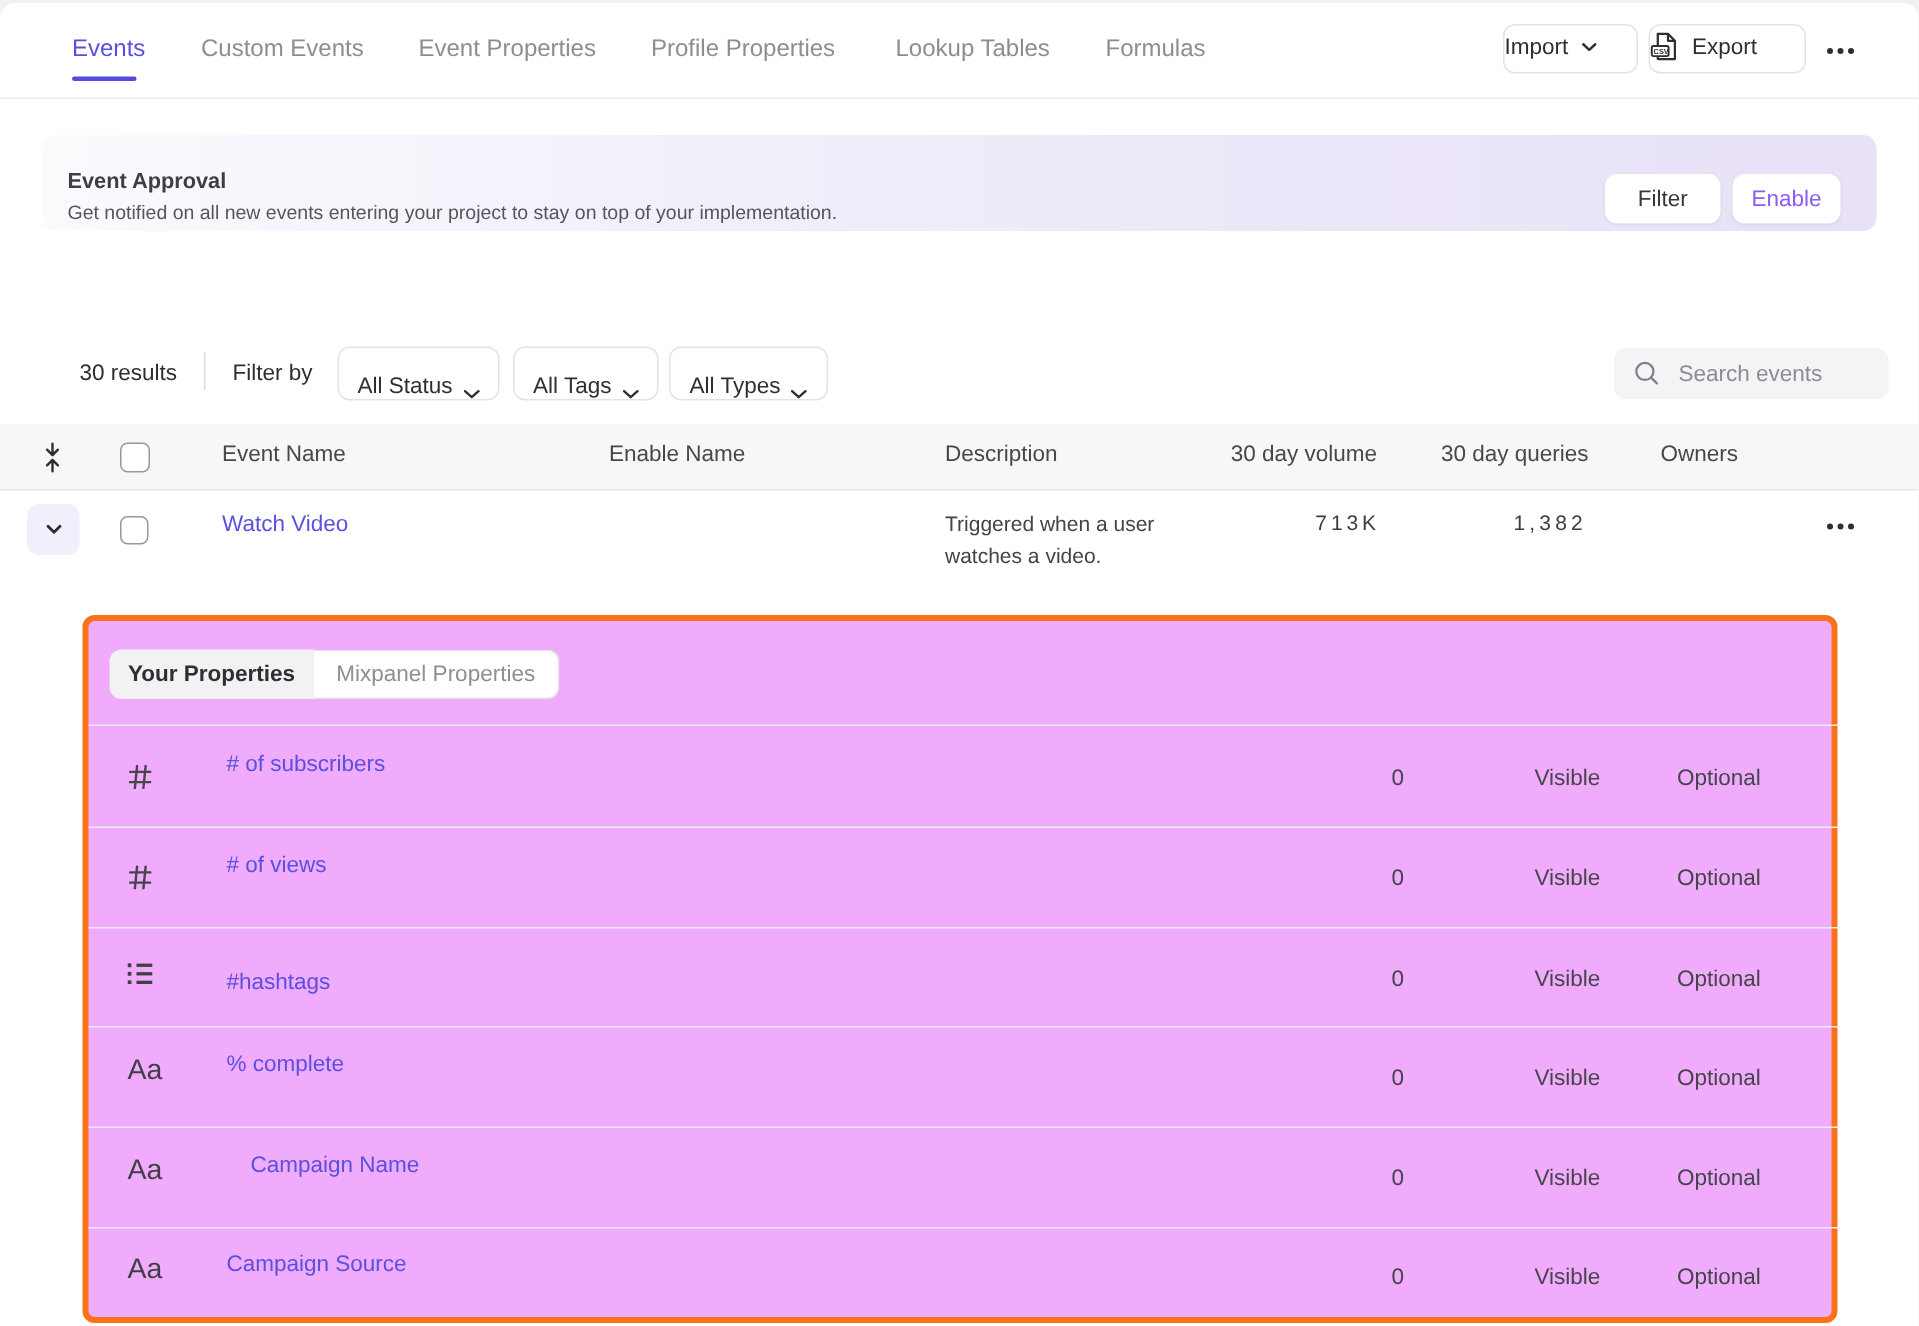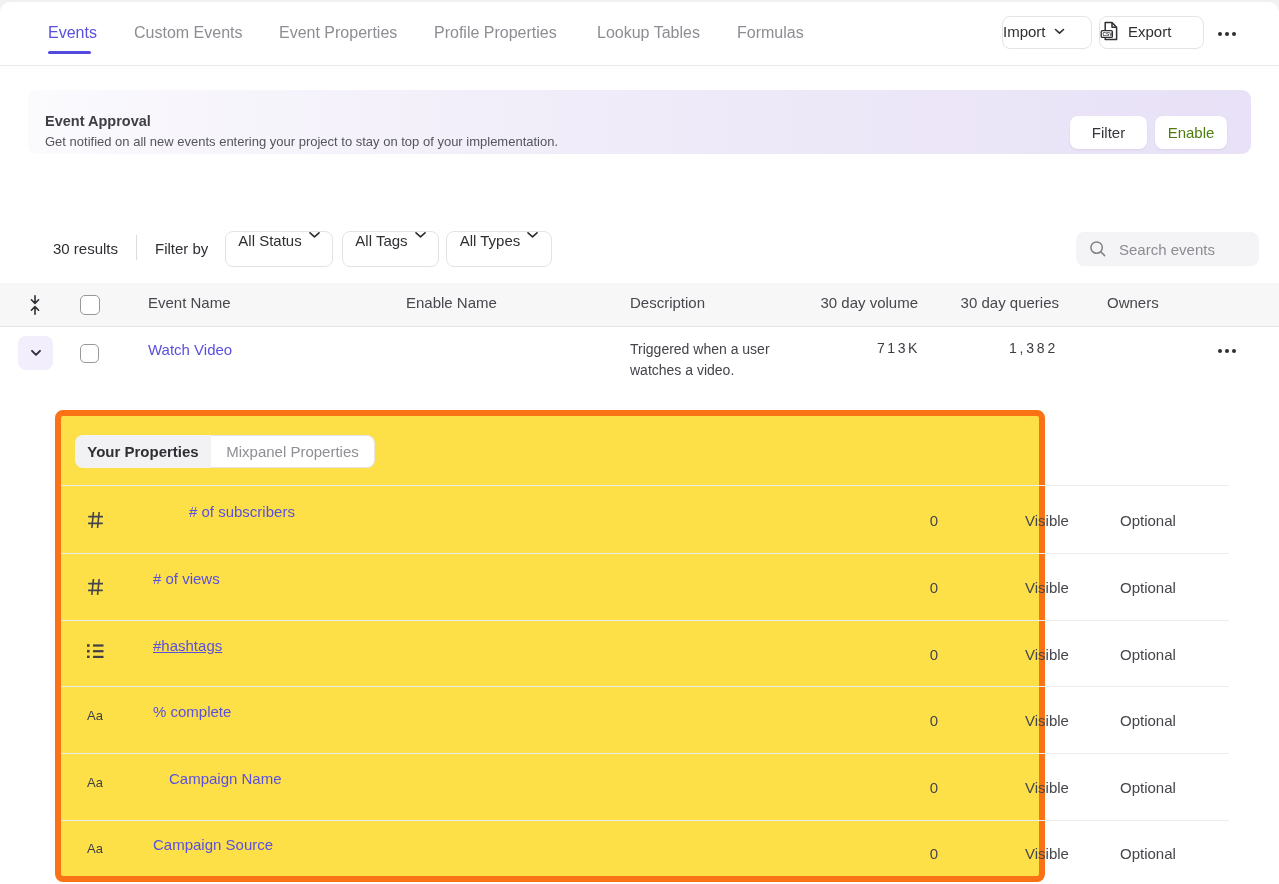--- a/index.html
+++ b/index.html
@@ -1,30 +1,30 @@
 <!DOCTYPE html>
 <html><head>
 <meta charset="utf-8">
 <style>
   * { margin:0; padding:0; box-sizing:border-box; }
   html,body { width:1279px; height:884px; background:#f1f1f2; font-family:"Liberation Sans",sans-serif; overflow:hidden; }
   .abs { position:absolute; }
   .card { position:absolute; top:2px; left:0; width:1279px; height:882px; background:#ffffff; border-radius:10px 10px 0 0; overflow:hidden; }
   .tab { position:absolute; top:22px; font-size:16px; font-weight:500; color:#8d8d93; white-space:nowrap; }
   .btn { position:absolute; display:flex; align-items:center; justify-content:flex-start; padding-bottom:3px; background:#fff; border:1px solid #e4e4e7; border-radius:8px; font-size:15px; font-weight:500; color:#2f2f33; }
-  .drop { position:absolute; display:flex; align-items:flex-start; justify-content:center; gap:7px; background:#fff; border:1px solid #e3e3e6; border-radius:8px; font-size:15px; font-weight:500; color:#2f2f33; }
+  .drop { position:absolute; display:flex; align-items:flex-end; justify-content:center; gap:7px; background:#fff; border:1px solid #e3e3e6; border-radius:8px; font-size:15px; font-weight:500; color:#2f2f33; }
   .chk { position:absolute; width:19.5px; height:19.5px; border:1.5px solid #97979c; border-radius:5px; background:#fff; }
   .hdrlbl { position:absolute; top:293px; font-size:15px; color:#47474d; line-height:15px; white-space:nowrap; }
   .dots { position:absolute; display:flex; gap:2.9px; align-items:center; }
   .dots i { width:4.2px; height:4.2px; border-radius:50%; background:#2f2f33; }
   .propname { position:absolute; font-size:15px; color:#5a50e0; line-height:15px; white-space:nowrap; }
   .propval { position:absolute; font-size:15px; color:#45454b; line-height:15px; }
   .rowdiv { position:absolute; left:0; width:1168px; height:1px; background:#ececee; }
   .hashicn { position:absolute; }
-  .aa { position:absolute; font-size:13px; font-weight:500; line-height:16.5px; color:#3f3f46;text-align:center; }
+  .aa { position:absolute; font-size:19px; font-weight:500; line-height:16.5px; color:#3f3f46;text-align:center; }
 </style>
 </head>
 <body>
 <div class="card">
 
   <div class="tab" style="left:48px; color:#5a50e0;">Events</div>
   <div class="tab" style="left:134px;">Custom Events</div>
   <div class="tab" style="left:279px;">Event Properties</div>
   <div class="tab" style="left:434px;">Profile Properties</div>
   <div class="tab" style="left:597px;">Lookup Tables</div>
@@ -48,21 +48,21 @@
   <div class="dots" style="left:1218px; top:29.5px;">
       <i></i>
       <i></i>
       <i></i>
     </div>
 
   <div class="abs" style="left:28px; top:88px; width:1223px; height:64px; border-radius:9px; background:linear-gradient(90deg,#fbfafd 0%, #f0ecf9 45%, #e8e1f7 100%);">
     <div class="abs" style="left:17px; top:22.5px; font-size:14.5px; font-weight:bold; color:#3e3e44;">Event Approval</div>
     <div class="abs" style="left:17px; top:44px; font-size:13px; color:#55555c;">Get notified on all new events entering your project to stay on top of your implementation.</div>
     <div class="abs" style="left:1042px; top:26px; width:77px; height:33px; background:#fff; border-radius:8px; box-shadow:0 1px 2px rgba(40,30,80,0.08); display:flex; align-items:center; justify-content:center; font-size:15px; font-weight:500; color:#36363c;">Filter</div>
-    <div class="abs" style="left:1127px; top:26px; width:72px; height:33px; background:#fff; border-radius:8px; box-shadow:0 1px 2px rgba(40,30,80,0.08); display:flex; align-items:center; justify-content:center; font-size:15px; font-weight:500; color:#4d7c0f;">Enable</div>
+    <div class="abs" style="left:1127px; top:26px; width:72px; height:33px; background:#fff; border-radius:8px; box-shadow:0 1px 2px rgba(40,30,80,0.08); display:flex; align-items:center; justify-content:center; font-size:15px; font-weight:500; color:#8b5cf6;">Enable</div>
   </div>
 
   <div class="abs" style="left:53px; top:238px; font-size:15px; font-weight:500; color:#2e2e33;">30 results</div>
   <div class="abs" style="left:136px; top:233px; width:1px; height:25px; background:#dcdcdf;"></div>
   <div class="abs" style="left:155px; top:238px; font-size:15px; font-weight:500; color:#2e2e33;">Filter by</div>
   <div class="drop" style="left:225px; top:229px; width:108px; height:36px;">All Status
     <svg width="11" height="6" viewBox="0 0 11 6">
         <path d="M1 0.8 L5.5 4.8 L10 0.8" stroke="#2f2f33" stroke-width="1.6" fill="none" stroke-linecap="round" stroke-linejoin="round"></path>
       </svg>
   </div>
@@ -106,32 +106,32 @@
   <div class="abs" style="left:148px; top:340px; font-size:15px; color:#5a50e0; line-height:15px;">Watch Video</div>
   <div class="abs" style="left:630px; top:337px; font-size:14px; color:#43434a; line-height:20.5px;">Triggered when a user<br>watches a video.</div>
   <div class="abs" style="left:770px; top:339px; width:150px; text-align:right; font-size:14px; color:#3c3c42; letter-spacing:2.6px; line-height:14px;">713K</div>
   <div class="abs" style="left:908px; top:339px; width:150px; text-align:right; font-size:14px; color:#3c3c42; letter-spacing:2.8px; line-height:14px;">1,382</div>
   <div class="dots" style="left:1218px; top:347px;">
       <i></i>
       <i></i>
       <i></i>
     </div>
 
-  <div class="abs" style="left:55px; top:408px; width:990px; height:472px; background:#fde047; border:6px solid #f97316; border-radius:8px;">
+  <div class="abs" style="left:55px; top:408px; width:1170px; height:472px; background:#f0abfc; border:4px solid #f97316; border-radius:8px;">
 
     <div class="abs" style="left:14px; top:19px; height:33px; display:flex;">
       <div style="width:136px; height:33px; background:#f2f2f4; border-radius:8px 0 0 8px; display:flex; align-items:center; justify-content:center; font-size:15px; font-weight:bold; color:#2e2e33;">Your Properties</div>
       <div style="width:164px; height:33px; background:#fff; border:1px solid #e4e4e7; border-left:none; border-radius:0 8px 8px 0; display:flex; align-items:center; justify-content:center; font-size:15px; font-weight:500; color:#8e8e93;">Mixpanel Properties</div>
     </div>
     <div class="rowdiv" style="top:69px;"></div>
 
     <svg class="hashicn" style="left:27px; top:96px;" width="15" height="16" viewBox="0 0 15 16">
       <path d="M5.4 0.6 L3.9 15.4 M11.1 0.6 L9.6 15.4 M0.8 4.6 H14.4 M0.6 11.4 H14.2" stroke="#45454b" stroke-width="1.6" fill="none" stroke-linecap="round"></path>
     </svg>
-    <div class="propname" style="left:92px; top:88px;margin-left:36px;"># of subscribers</div>
+    <div class="propname" style="left:92px; top:88px;"># of subscribers</div>
     <div class="propval" style="left:727px; top:97px; width:150px; text-align:right;">0</div>
     <div class="propval" style="left:964px; top:97px;">Visible</div>
     <div class="propval" style="left:1059px; top:97px;">Optional</div>
     <div class="rowdiv" style="top:137px;"></div>
 
     <svg class="hashicn" style="left:27px; top:163px;" width="15" height="16" viewBox="0 0 15 16">
       <path d="M5.4 0.6 L3.9 15.4 M11.1 0.6 L9.6 15.4 M0.8 4.6 H14.4 M0.6 11.4 H14.2" stroke="#45454b" stroke-width="1.6" fill="none" stroke-linecap="round"></path>
     </svg>
     <div class="propname" style="left:92px; top:155px;"># of views</div>
     <div class="propval" style="left:727px; top:164px; width:150px; text-align:right;">0</div>
@@ -140,21 +140,21 @@
     <div class="rowdiv" style="top:204px;"></div>
 
     <svg class="abs" style="left:26px; top:228px;" width="17" height="14" viewBox="0 0 17 14">
       <rect x="0" y="0.2" width="2.6" height="2.6" fill="#3f3f46"></rect>
         <rect x="0" y="5.9" width="2.6" height="2.6" fill="#3f3f46"></rect>
         <rect x="0" y="11.6" width="2.6" height="2.6" fill="#3f3f46"></rect>
       <rect x="6" y="0.4" width="10.5" height="2.2" fill="#3f3f46"></rect>
         <rect x="6" y="6.1" width="10.5" height="2.2" fill="#3f3f46"></rect>
         <rect x="6" y="11.8" width="10.5" height="2.2" fill="#3f3f46"></rect>
     </svg>
-    <div class="propname" style="left:92px; top:222px;text-decoration:underline;">#hashtags</div>
+    <div class="propname" style="left:92px; top:233px;">#hashtags</div>
     <div class="propval" style="left:727px; top:231px; width:150px; text-align:right;">0</div>
     <div class="propval" style="left:964px; top:231px;">Visible</div>
     <div class="propval" style="left:1059px; top:231px;">Optional</div>
     <div class="rowdiv" style="top:270px;"></div>
 
     <div class="aa" style="left:26px; top:292px;">Aa</div>
     <div class="propname" style="left:92px; top:288px;">% complete</div>
     <div class="propval" style="left:727px; top:297px; width:150px; text-align:right;">0</div>
     <div class="propval" style="left:964px; top:297px;">Visible</div>
     <div class="propval" style="left:1059px; top:297px;">Optional</div>

